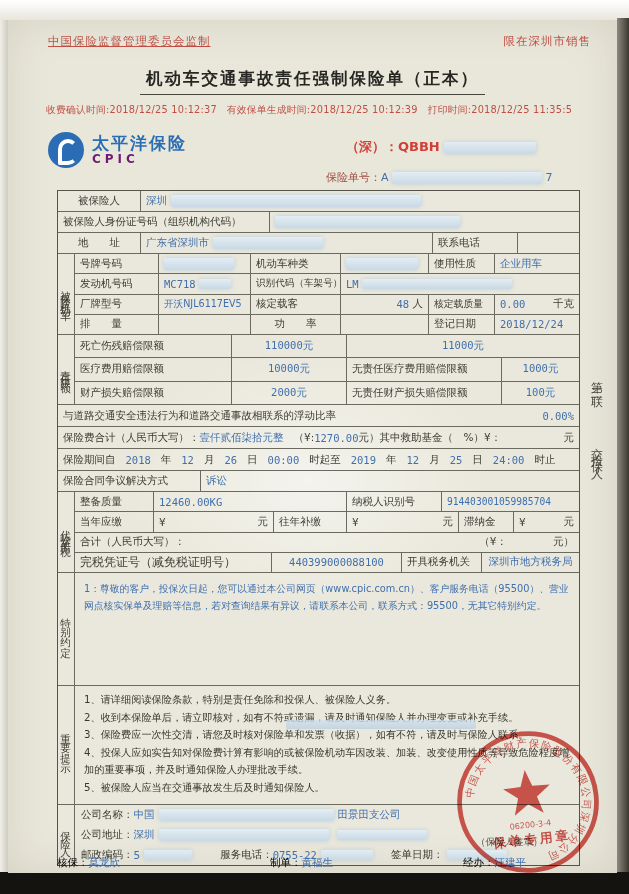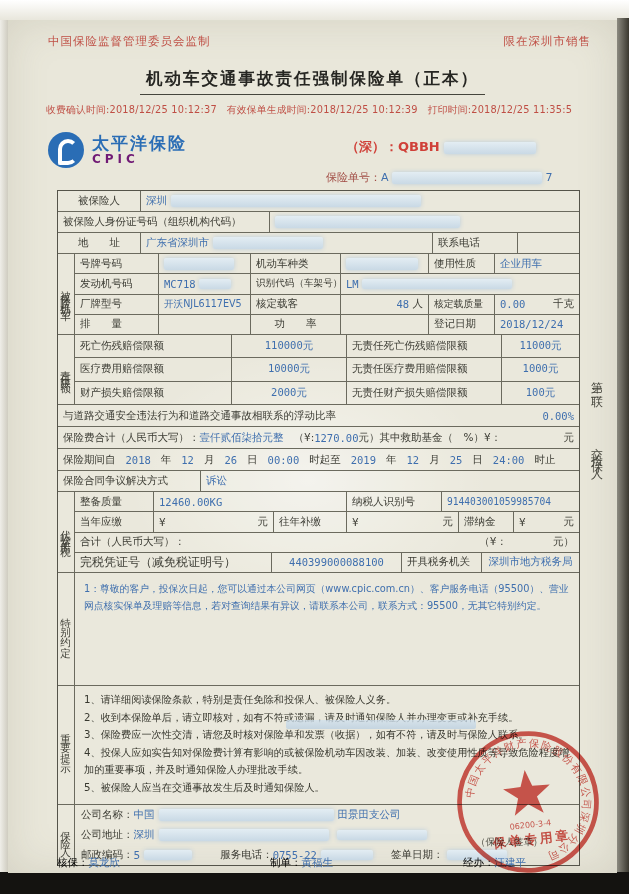--- a/index.html
+++ b/index.html
@@ -21,21 +21,21 @@
     box-shadow:inset 0 0 40px rgba(120,115,95,.18);
   }
   .sheen{position:absolute;left:120px;top:330px;width:360px;height:260px;border-radius:50%;
     background:radial-gradient(closest-side,rgba(255,255,255,.5),rgba(255,255,255,0));pointer-events:none;}
   .redtx{color:#bf4e44;}
   .blue{color:#3f6fae;}
   .mask{display:inline-block;height:12px;border-radius:2px;vertical-align:middle;
     background:linear-gradient(#e3edf3,#c9d9e5);box-shadow:0 0 4px rgba(185,205,222,.95);}
   .mask.sm{height:10px;}
   
-  .hdr-reg{position:absolute;left:40px;top:14px;font-size:11.5px;letter-spacing:1px;}
+  .hdr-reg{position:absolute;left:40px;top:14px;font-size:11.5px;letter-spacing:1px;text-decoration:underline;}
   .hdr-region{position:absolute;right:26px;top:14px;font-size:11.5px;letter-spacing:1px;}
   .title{position:absolute;left:0;top:48px;width:100%;text-align:center;}
   .title span{display:inline-block;font-size:16.5px;font-weight:bold;color:#262622;letter-spacing:2px;
     border-bottom:1.5px solid #45453c;padding:0 6px 4px;}
   .times{position:absolute;left:38px;top:84px;width:565px;font-size:9.8px;white-space:nowrap;overflow:hidden;letter-spacing:.2px;}
   .brand{position:absolute;left:40px;top:112px;display:flex;align-items:center;}
   .brand-mark{width:36px;height:36px;border-radius:50%;background:#2a6db5;position:relative;margin-right:8px;}
   .brand-mark:after{content:"";position:absolute;left:10px;top:7px;width:12px;height:18px;
     border:4px solid #fff;border-radius:10px 10px 10px 2px;border-right-color:transparent;}
   .brand-name{font-size:17px;font-weight:bold;color:#2a6db5;letter-spacing:2px;line-height:1.1;}
@@ -193,21 +193,20 @@
     </div>
 
     <div class="sect" style="height:69px">
       <div class="vlab">责任限额</div>
       <div class="inner">
         <div class="r" style="height:23px">
           <div class="c" style="width:157px">死亡伤残赔偿限额</div>
           <div class="c ctr" style="width:115px">
               <span class="val mono">110000元</span>
             </div>
-          <div class="c" style="width:155px">无责任死亡伤残赔偿限额</div>
           <div class="c ctr" style="flex:1">
               <span class="val mono">11000元</span>
             </div>
         </div>
         <div class="r" style="height:23px">
           <div class="c" style="width:157px">医疗费用赔偿限额</div>
           <div class="c ctr" style="width:115px">
               <span class="val mono">10000元</span>
             </div>
           <div class="c" style="width:155px">无责任医疗费用赔偿限额</div>

